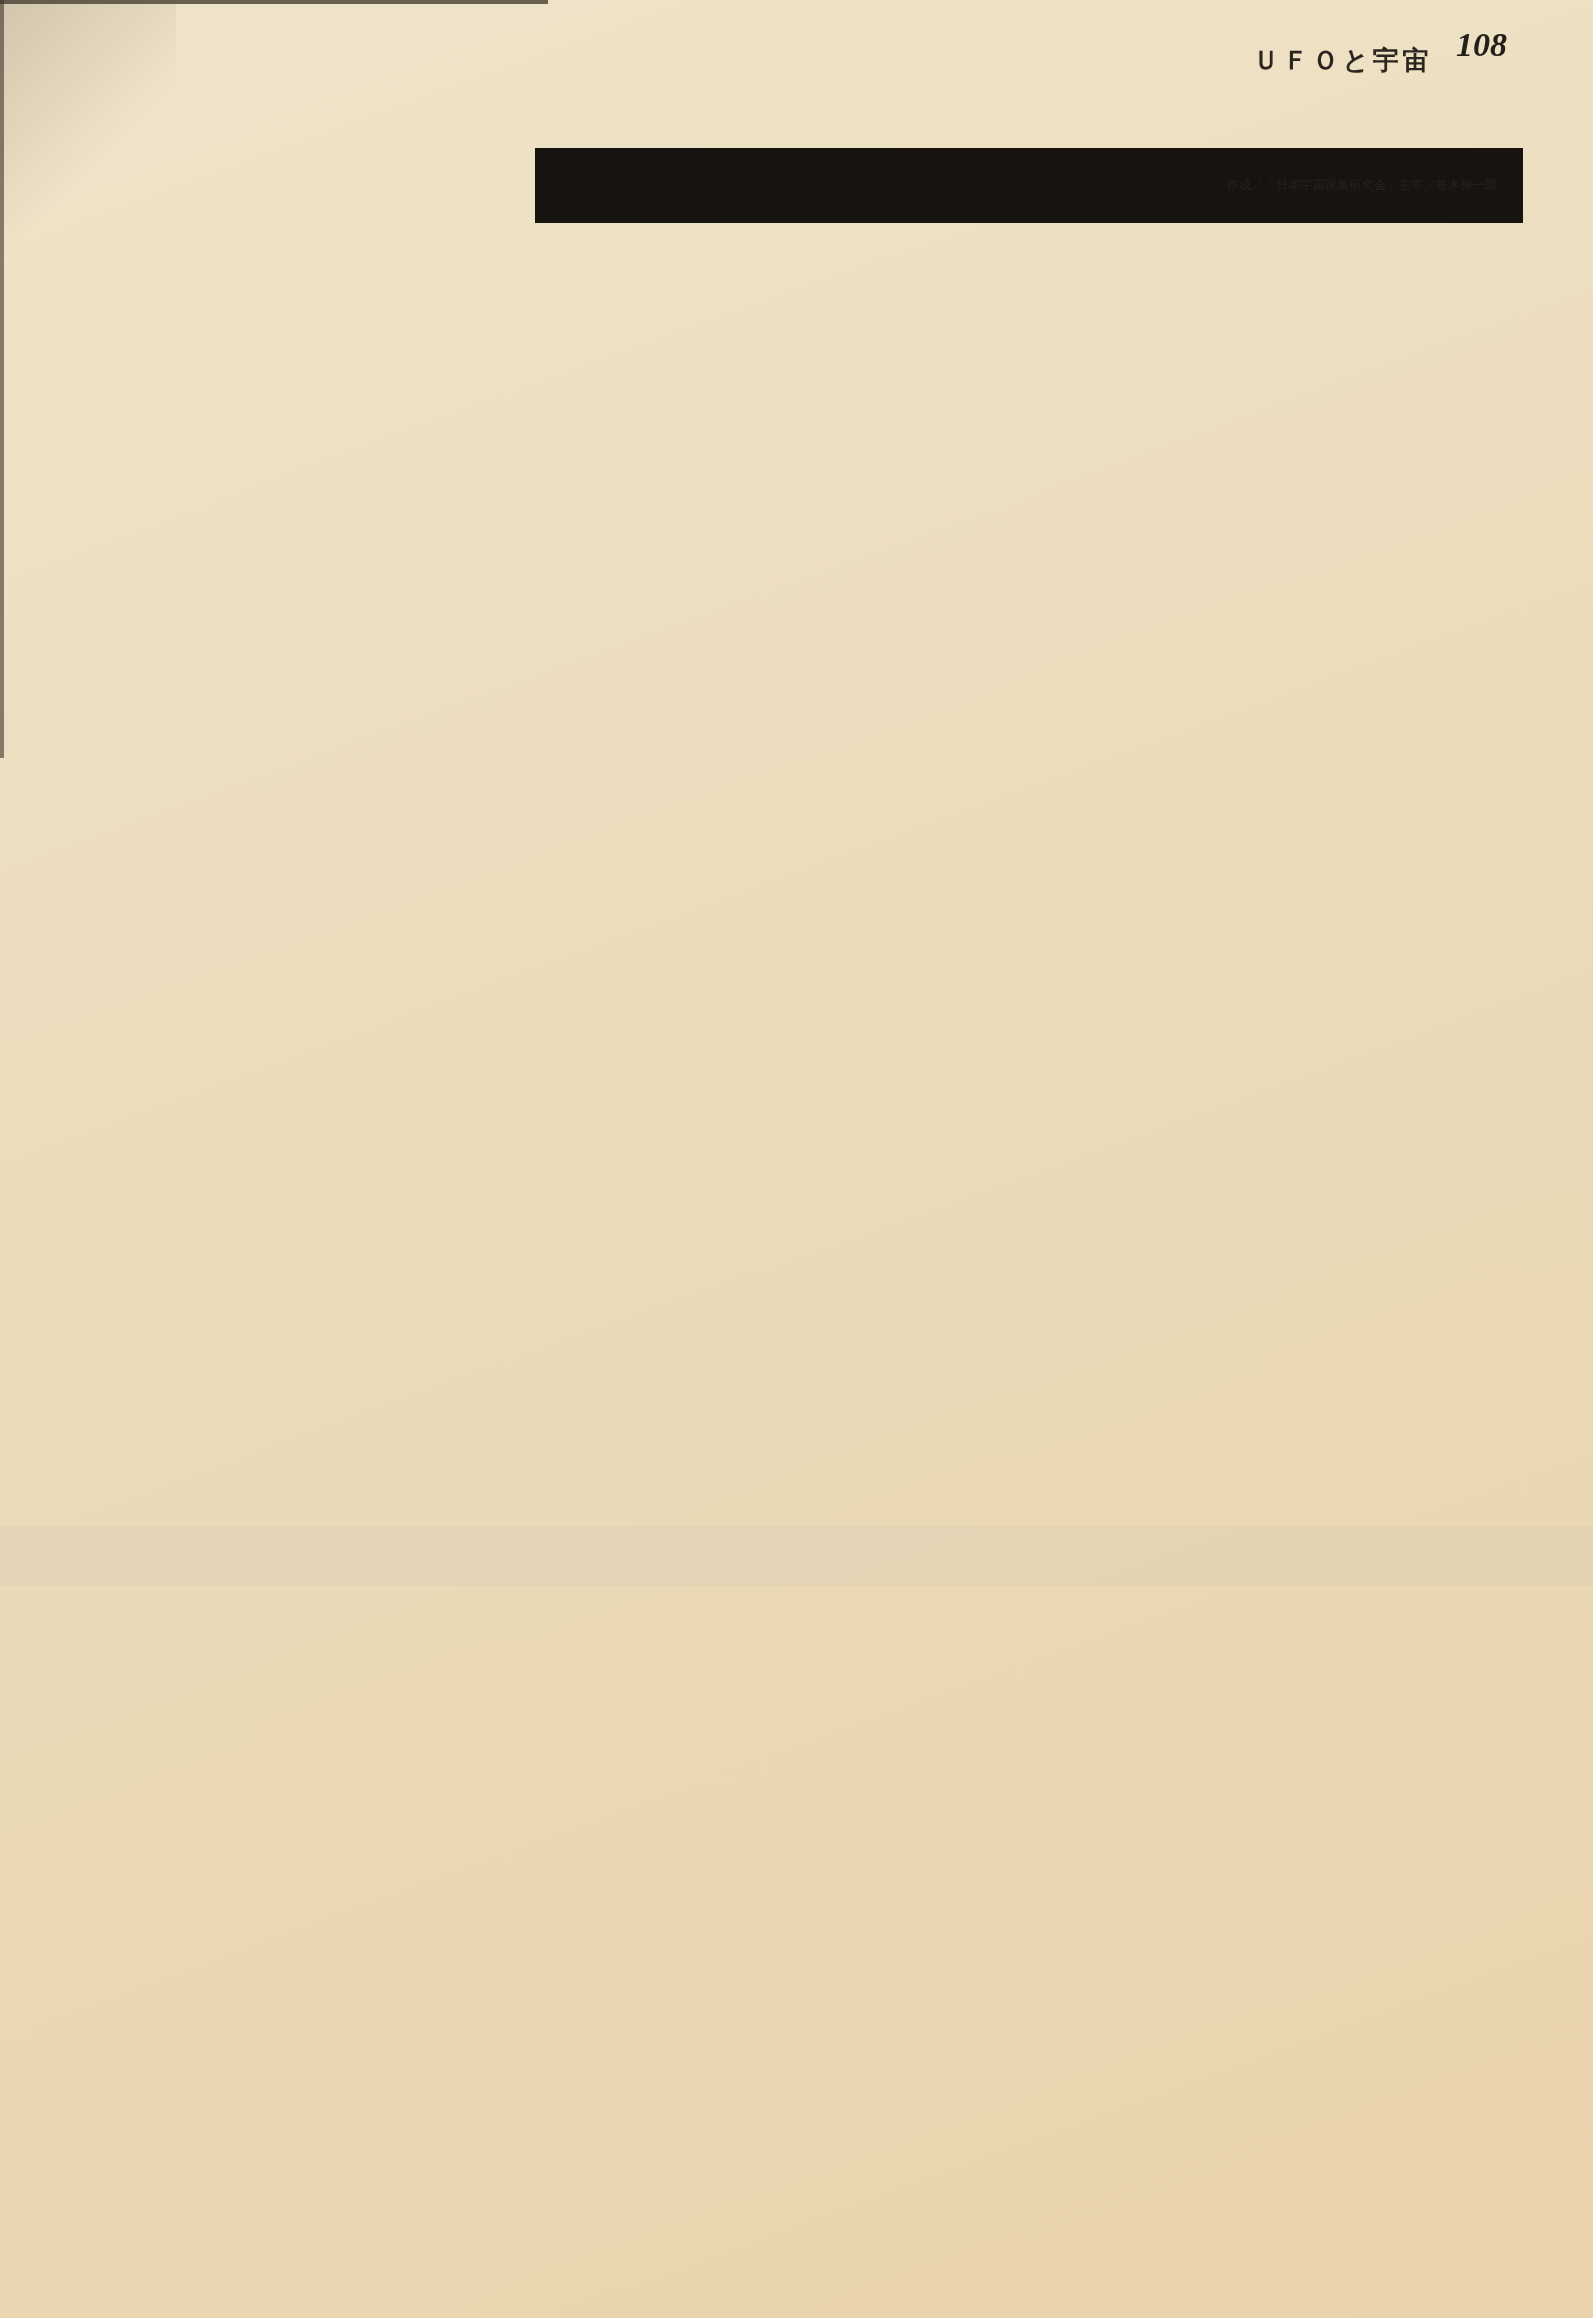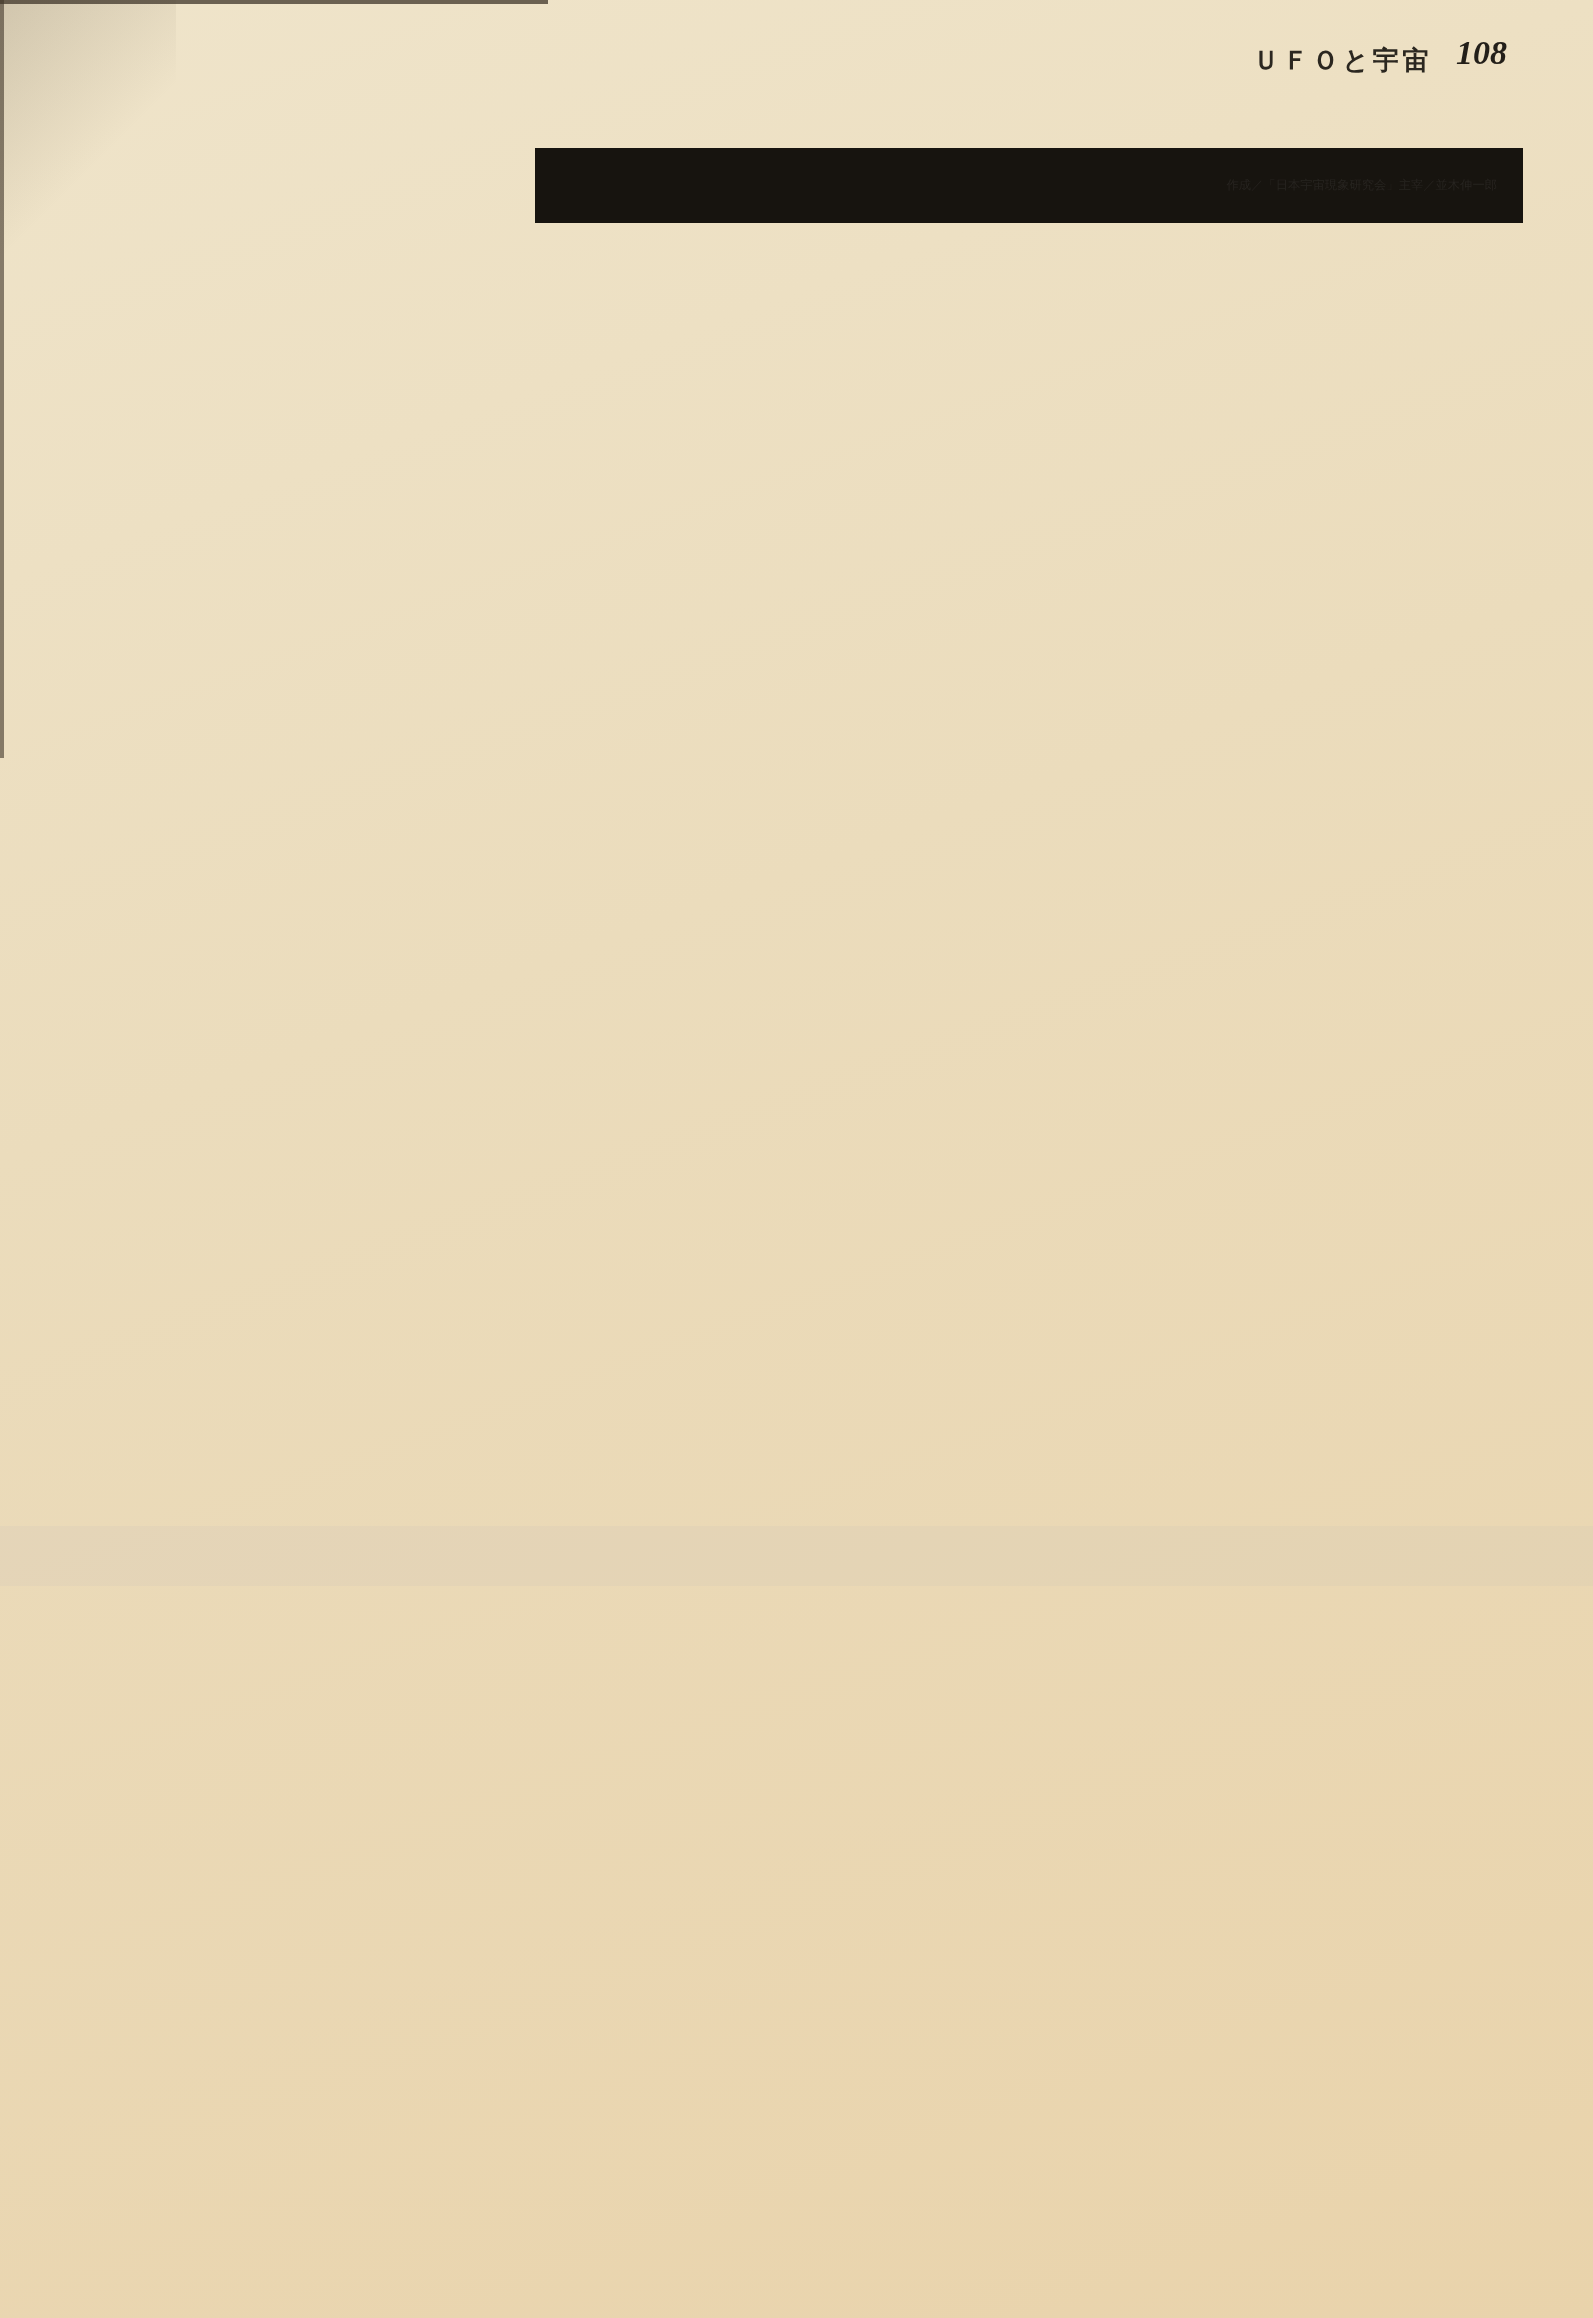--- a/index.html
+++ b/index.html
@@ -9,21 +9,21 @@
   
   .edge-top{position:absolute;left:0;top:0;width:548px;height:3.8px;background:#3f362a;opacity:.75;}
   .edge-left{position:absolute;left:0;top:0;width:3.8px;height:758px;background:#3f362a;opacity:.6;}
   .corner-shadow{position:absolute;left:0;top:0;width:176px;height:260px;
         background:linear-gradient(135deg,rgba(70,58,40,.18),rgba(70,58,40,0) 60%);}
   .scan-band{position:absolute;left:0;top:1526px;width:1593px;height:60px;background:rgba(175,180,190,.10);}
 
   
   .mag-title{position:absolute;left:1253px;top:43px;font-size:26px;font-weight:700;
         letter-spacing:3.8px;color:#2b2720;}
-  .page-num{position:absolute;left:1456px;top:34px;font-size:34px;font-weight:700;font-style:italic;
+  .page-num{position:absolute;left:1456px;top:26px;font-size:34px;font-weight:700;font-style:italic;
         font-family:"Liberation Serif","DejaVu Serif",serif;color:#231f19;}
 
   
   .banner{position:absolute;left:535px;top:148px;width:988px;height:75px;background:#17140f;
         display:flex;align-items:center;justify-content:flex-end;padding-right:26px;box-sizing:border-box;
         box-shadow:0 1.5px 0 rgba(60,50,35,.4;}
   .banner-credit{font-size:26px;font-weight:600;color:#f1ede2;letter-spacing:1.5px;}
   .banner-author{font-size:43px;font-weight:700;color:#f7f4ea;letter-spacing:6.1px;margin-left:4.6px;}
 
   

